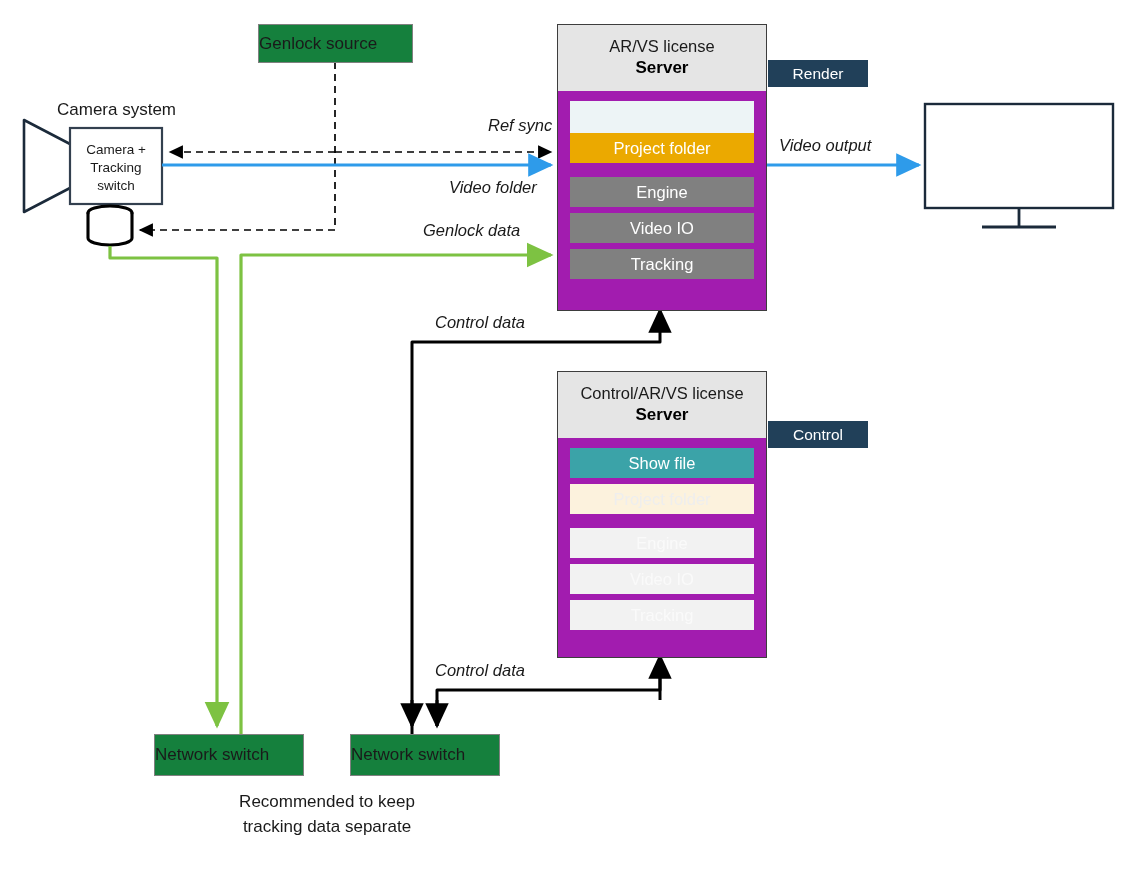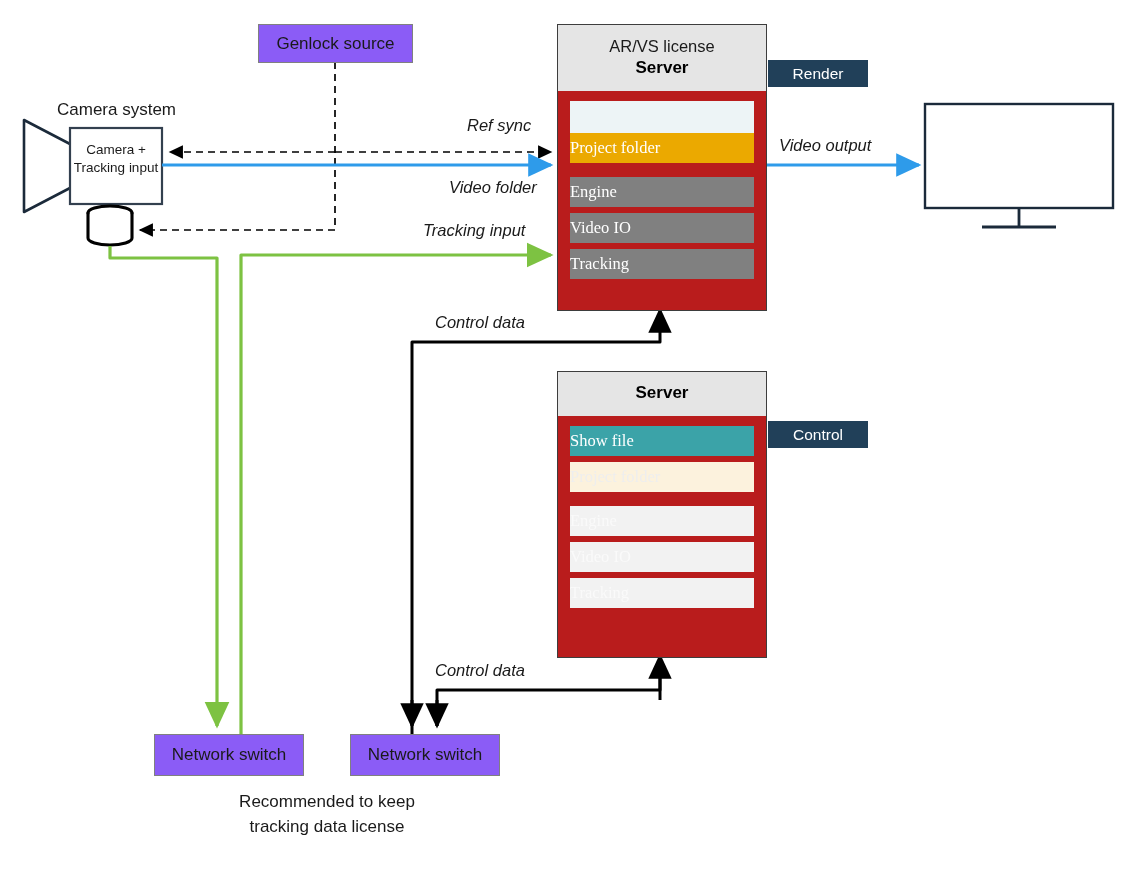--- a/index.html
+++ b/index.html
@@ -5,41 +5,41 @@
   html,body{margin:0;padding:0;background:#ffffff;}
   body{width:1136px;height:880px;font-family:"Liberation Sans",sans-serif;overflow:hidden;}
   #stage{position:relative;width:1136px;height:880px;background:#ffffff;}
   svg.layer{position:absolute;left:0;top:0;width:1136px;height:880px;}
 
   .lbl{position:absolute;white-space:nowrap;color:#1a1a1a;}
   .lbl-italic{font-style:italic;font-size:16.5px;}
   .lbl-plain{font-size:17px;}
 
   
-  .machine{position:absolute;background:#b91c1c;border:1.6px solid #3d3d3d;box-sizing:border-box;}
+  .machine{position:absolute;background:#a21caf;border:1.6px solid #3d3d3d;box-sizing:border-box;}
   .machine .head{background:#e5e5e5;text-align:center;padding:10px 6px 11px;box-sizing:border-box;}
   .machine .head .lic{font-size:16.5px;color:#1a1a1a;line-height:1.35;}
   .machine .head .nm{font-size:17px;font-weight:bold;color:#000;line-height:1.35;}
   .machine .body{padding:10px 12px 12px;box-sizing:border-box;}
-  .row{height:30px;line-height:30px;font-size:16.5px;color:#ffffff;margin-bottom:6px;font-family:Liberation Serif, serif;}
+  .row{height:30px;line-height:30px;text-align:center;font-size:16.5px;color:#ffffff;margin-bottom:6px;}
   .row.blank{background:#edf4f6;height:32px;margin-bottom:0;}
   .row.orange{background:#eba900;}
   .row.gray{background:#808080;}
   .row.teal{background:#3ba3a8;}
   .row.orange-faded{background:#fcf2dd;color:#eeeeee;}
   .row.gray-faded{background:#f2f2f2;color:#fafafa;}
   .gap{height:8px;}
 
   
   .badge{position:absolute;background:#214059;color:#ffffff;font-size:15.5px;
          text-align:center;line-height:27px;height:27px;margin-top:30px;}
 
   
-  .obox{position:absolute;background:#8b5cf6;border:1.4px solid #808080;box-sizing:border-box;
-        text-align:center;font-size:17px;color:#1a1a1a;}
+  .obox{position:absolute;background:#15803d;border:1.4px solid #808080;box-sizing:border-box;
+        text-align:left;font-size:17px;color:#1a1a1a;}
   .obox span{display:block;}
 
   .camtext{position:absolute;text-align:center;font-size:13.5px;color:#1a1a1a;line-height:1.32;}
   .caption{position:absolute;text-align:center;font-size:17px;color:#1a1a1a;line-height:1.45;}
 </style>
 </head>
 <body>
 
 <div id="stage">
 
@@ -98,30 +98,30 @@
     <path d="M660,658 L660,690 L437,690 L437,726" stroke="#000000" stroke-width="3" fill="none" stroke-linejoin="round"></path>
     <path d="M660,700 L660,656" stroke="#000000" stroke-width="3" fill="none" marker-end="url(#ah-black)"></path>
     <path d="M437,700 L437,726" stroke="#000000" stroke-width="3" fill="none" marker-end="url(#ah-black)"></path>
   </svg>
 
   <div class="lbl lbl-plain" style="left:57px;top:100px;">Camera system</div>
 
   <div class="camtext" style="left:70px;top:141px;width:92px;">
     <span>Camera +</span>
     <span>Tracking</span>
-    <span>input</span>
+    <span>switch</span>
   </div>
 
   <div class="obox" style="left:258px;top:24px;width:155px;height:39px;line-height:37px;">
     <span>Genlock source</span>
   </div>
 
-  <div class="lbl lbl-italic" style="left:467px;top:116px;">Ref sync</div>
+  <div class="lbl lbl-italic" style="left:488px;top:116px;">Ref sync</div>
   <div class="lbl lbl-italic" style="left:449px;top:178px;">Video folder</div>
-  <div class="lbl lbl-italic" style="left:423px;top:221px;">Tracking input</div>
+  <div class="lbl lbl-italic" style="left:423px;top:221px;">Genlock data</div>
   <div class="lbl lbl-italic" style="left:779px;top:136px;">Video output</div>
   <div class="lbl lbl-italic" style="left:435px;top:313px;">Control data</div>
   <div class="lbl lbl-italic" style="left:435px;top:661px;">Control data</div>
 
   <div class="machine" style="left:557px;top:24px;width:210px;height:287px;">
     <div class="head">
       <div class="lic">AR/VS license</div>
       <div class="nm">Server</div>
     </div>
     <div class="body">
@@ -130,20 +130,21 @@
       <div class="gap"></div>
       <div class="row gray">Engine</div>
       <div class="row gray">Video IO</div>
       <div class="row gray">Tracking</div>
     </div>
   </div>
   <div class="badge" style="left:768px;top:30px;width:100px;">Render</div>
 
   <div class="machine" style="left:557px;top:371px;width:210px;height:287px;">
     <div class="head">
+      <div class="lic">Control/AR/VS license</div>
       <div class="nm">Server</div>
     </div>
     <div class="body">
       <div class="row teal">Show file</div>
       <div class="row orange-faded">Project folder</div>
       <div class="gap"></div>
       <div class="row gray-faded">Engine</div>
       <div class="row gray-faded">Video IO</div>
       <div class="row gray-faded">Tracking</div>
     </div>
@@ -153,16 +154,16 @@
   <div class="obox" style="left:154px;top:734px;width:150px;height:42px;line-height:40px;">
     <span>Network switch</span>
   </div>
 
   <div class="obox" style="left:350px;top:734px;width:150px;height:42px;line-height:40px;">
     <span>Network switch</span>
   </div>
 
   <div class="caption" style="left:182px;top:790px;width:290px;">
     <div>Recommended to keep</div>
-    <div>tracking data license</div>
+    <div>tracking data separate</div>
   </div>
 
 </div>
 
 </body></html>

